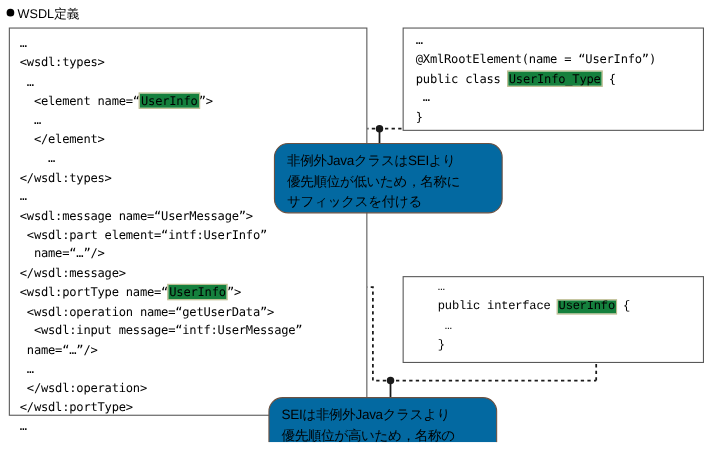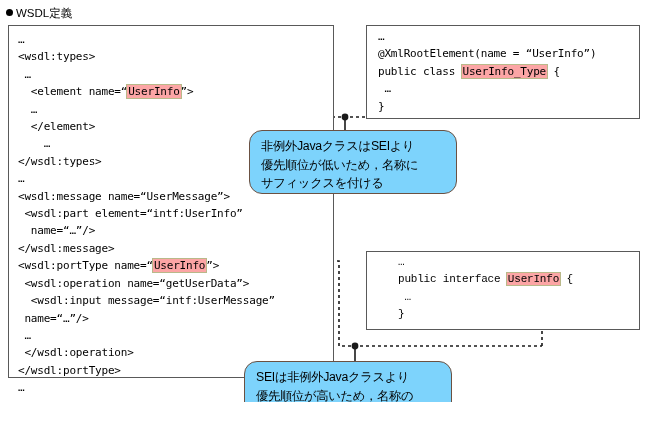--- a/index.html
+++ b/index.html
@@ -45,29 +45,29 @@
 
   .code {
     position: absolute;
     font-family: "DejaVu Sans Mono", "Liberation Mono", monospace;
     font-size: 11px;
     line-height: 17.4px;
     white-space: pre;
     letter-spacing: -0.2px;
   }
   .code .hl {
-    background: #fca5a5;
+    background: #15803d;
     outline: 1px solid #b9b98a;
     padding: 0 1px;
   }
 
   
   .callout {
     position: absolute;
-    background: #7dd3fc;
+    background: #0369a1;
     border: 1.4px solid #6b5142;
     border-radius: 13px;
     box-sizing: border-box;
     font-size: 12.3px;
     line-height: 18.5px;
     padding: 6px 9px 6px 11px;
     white-space: pre-line;
     letter-spacing: -0.3px;
   }
 

